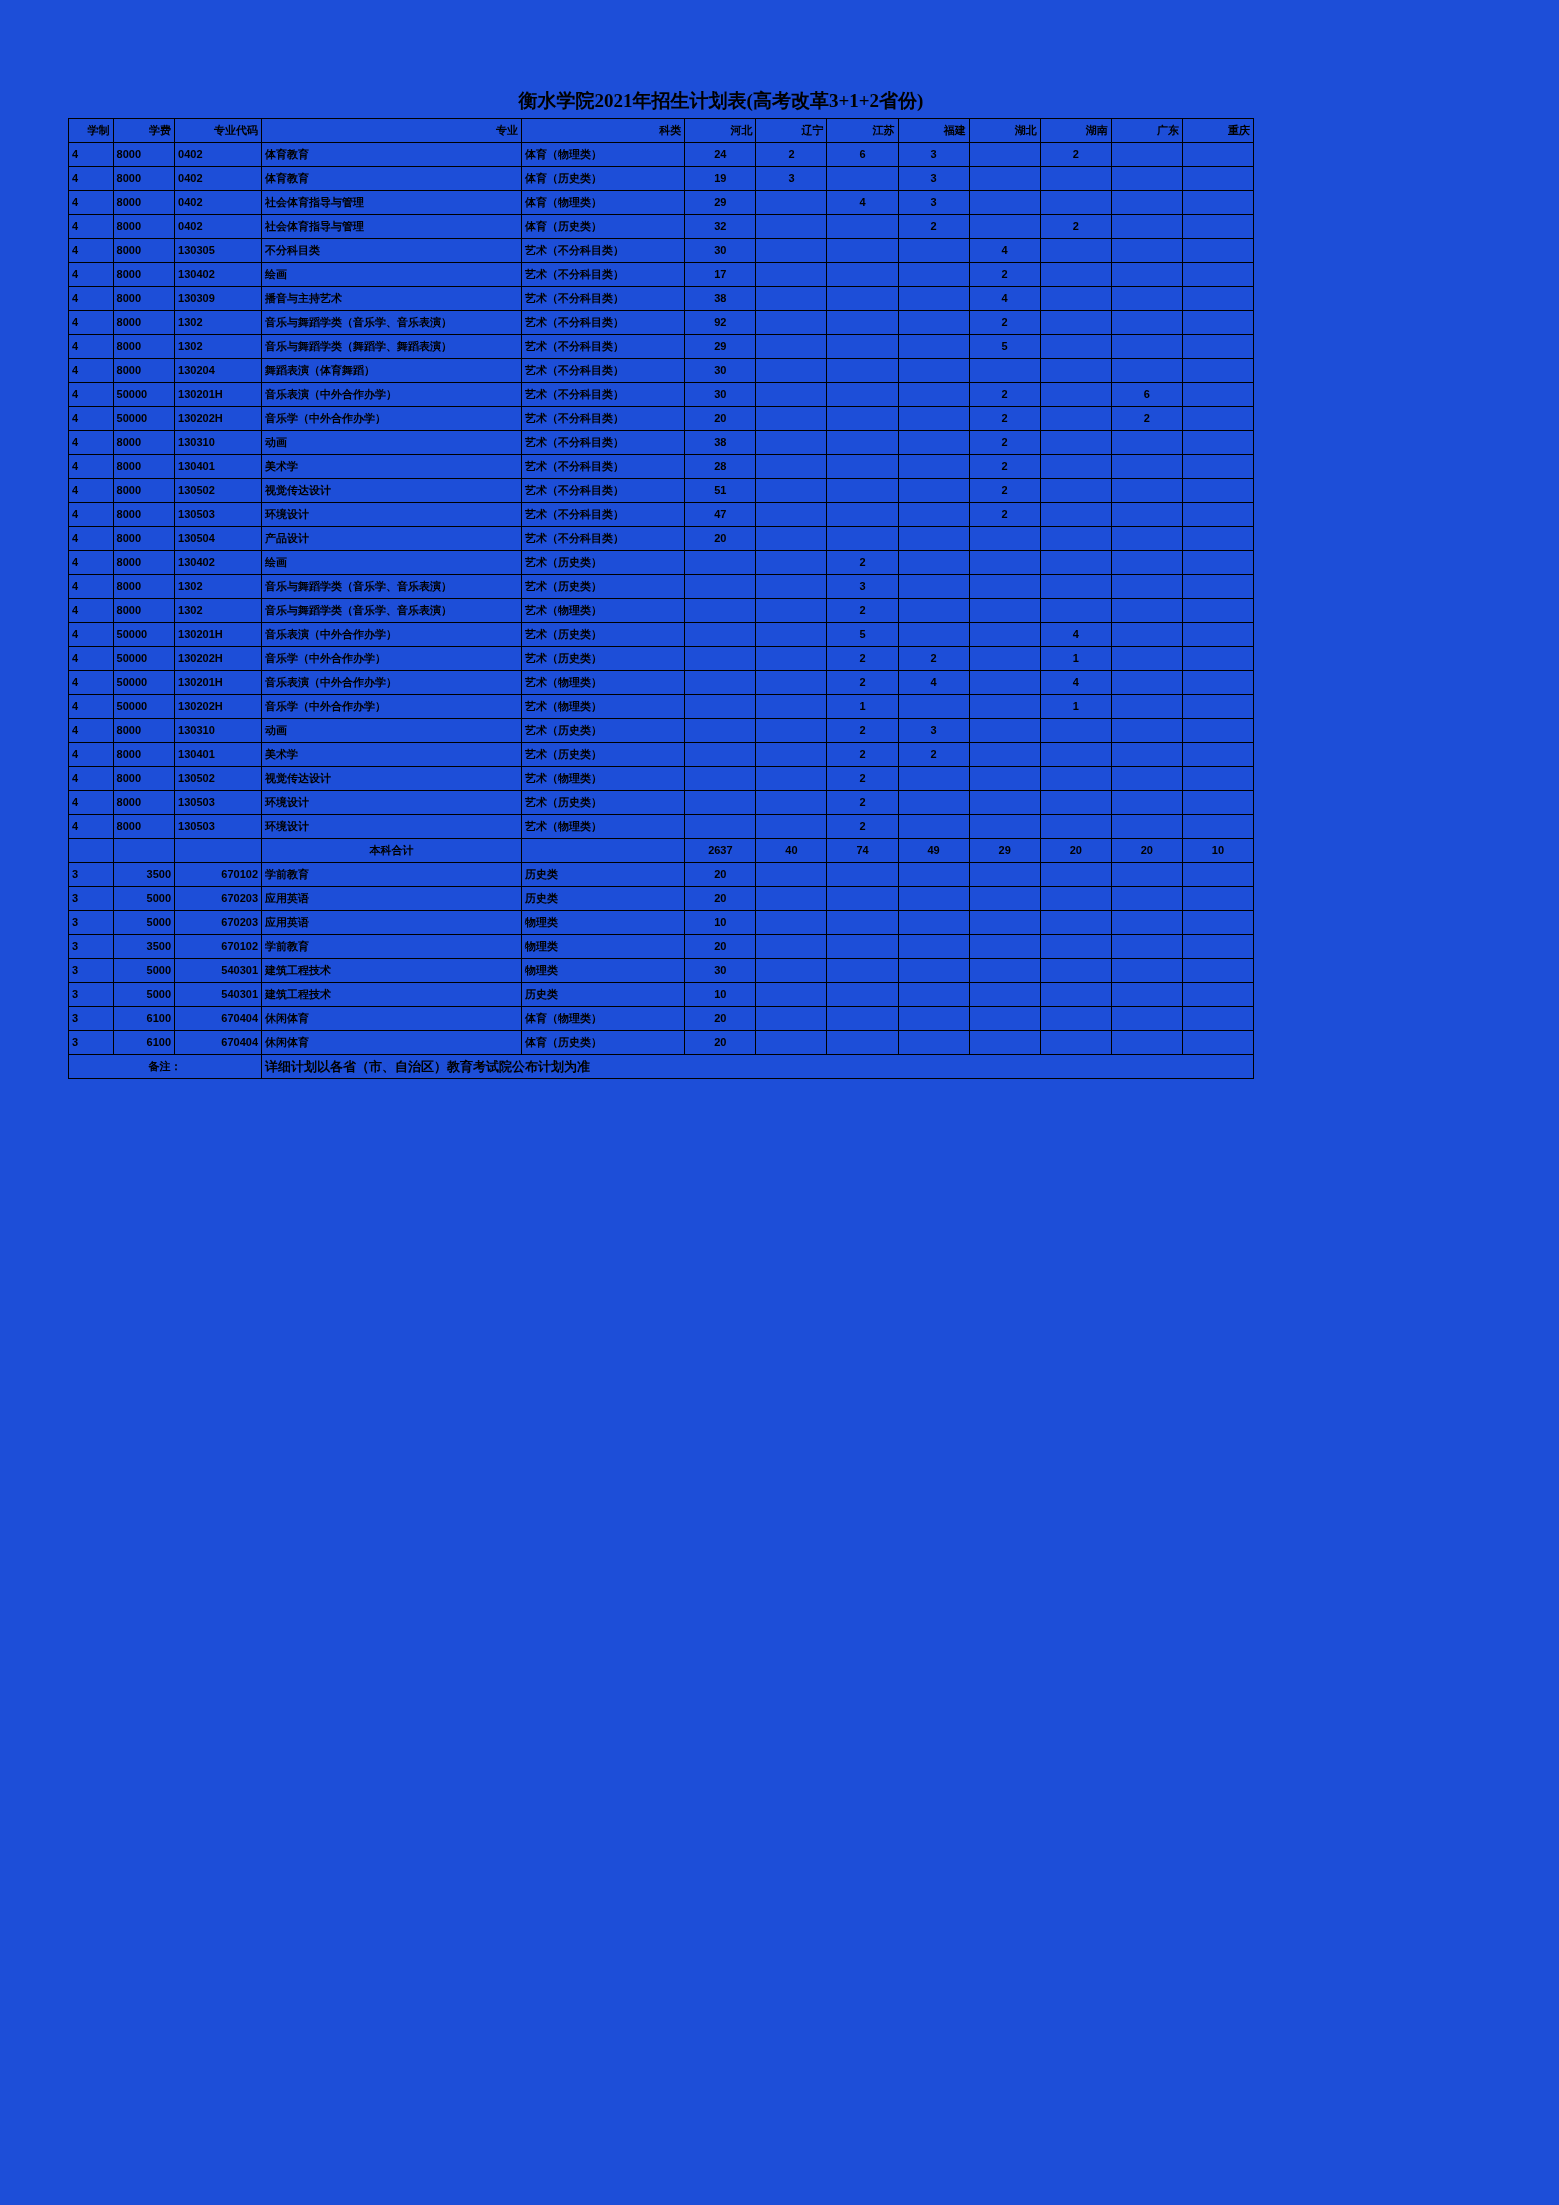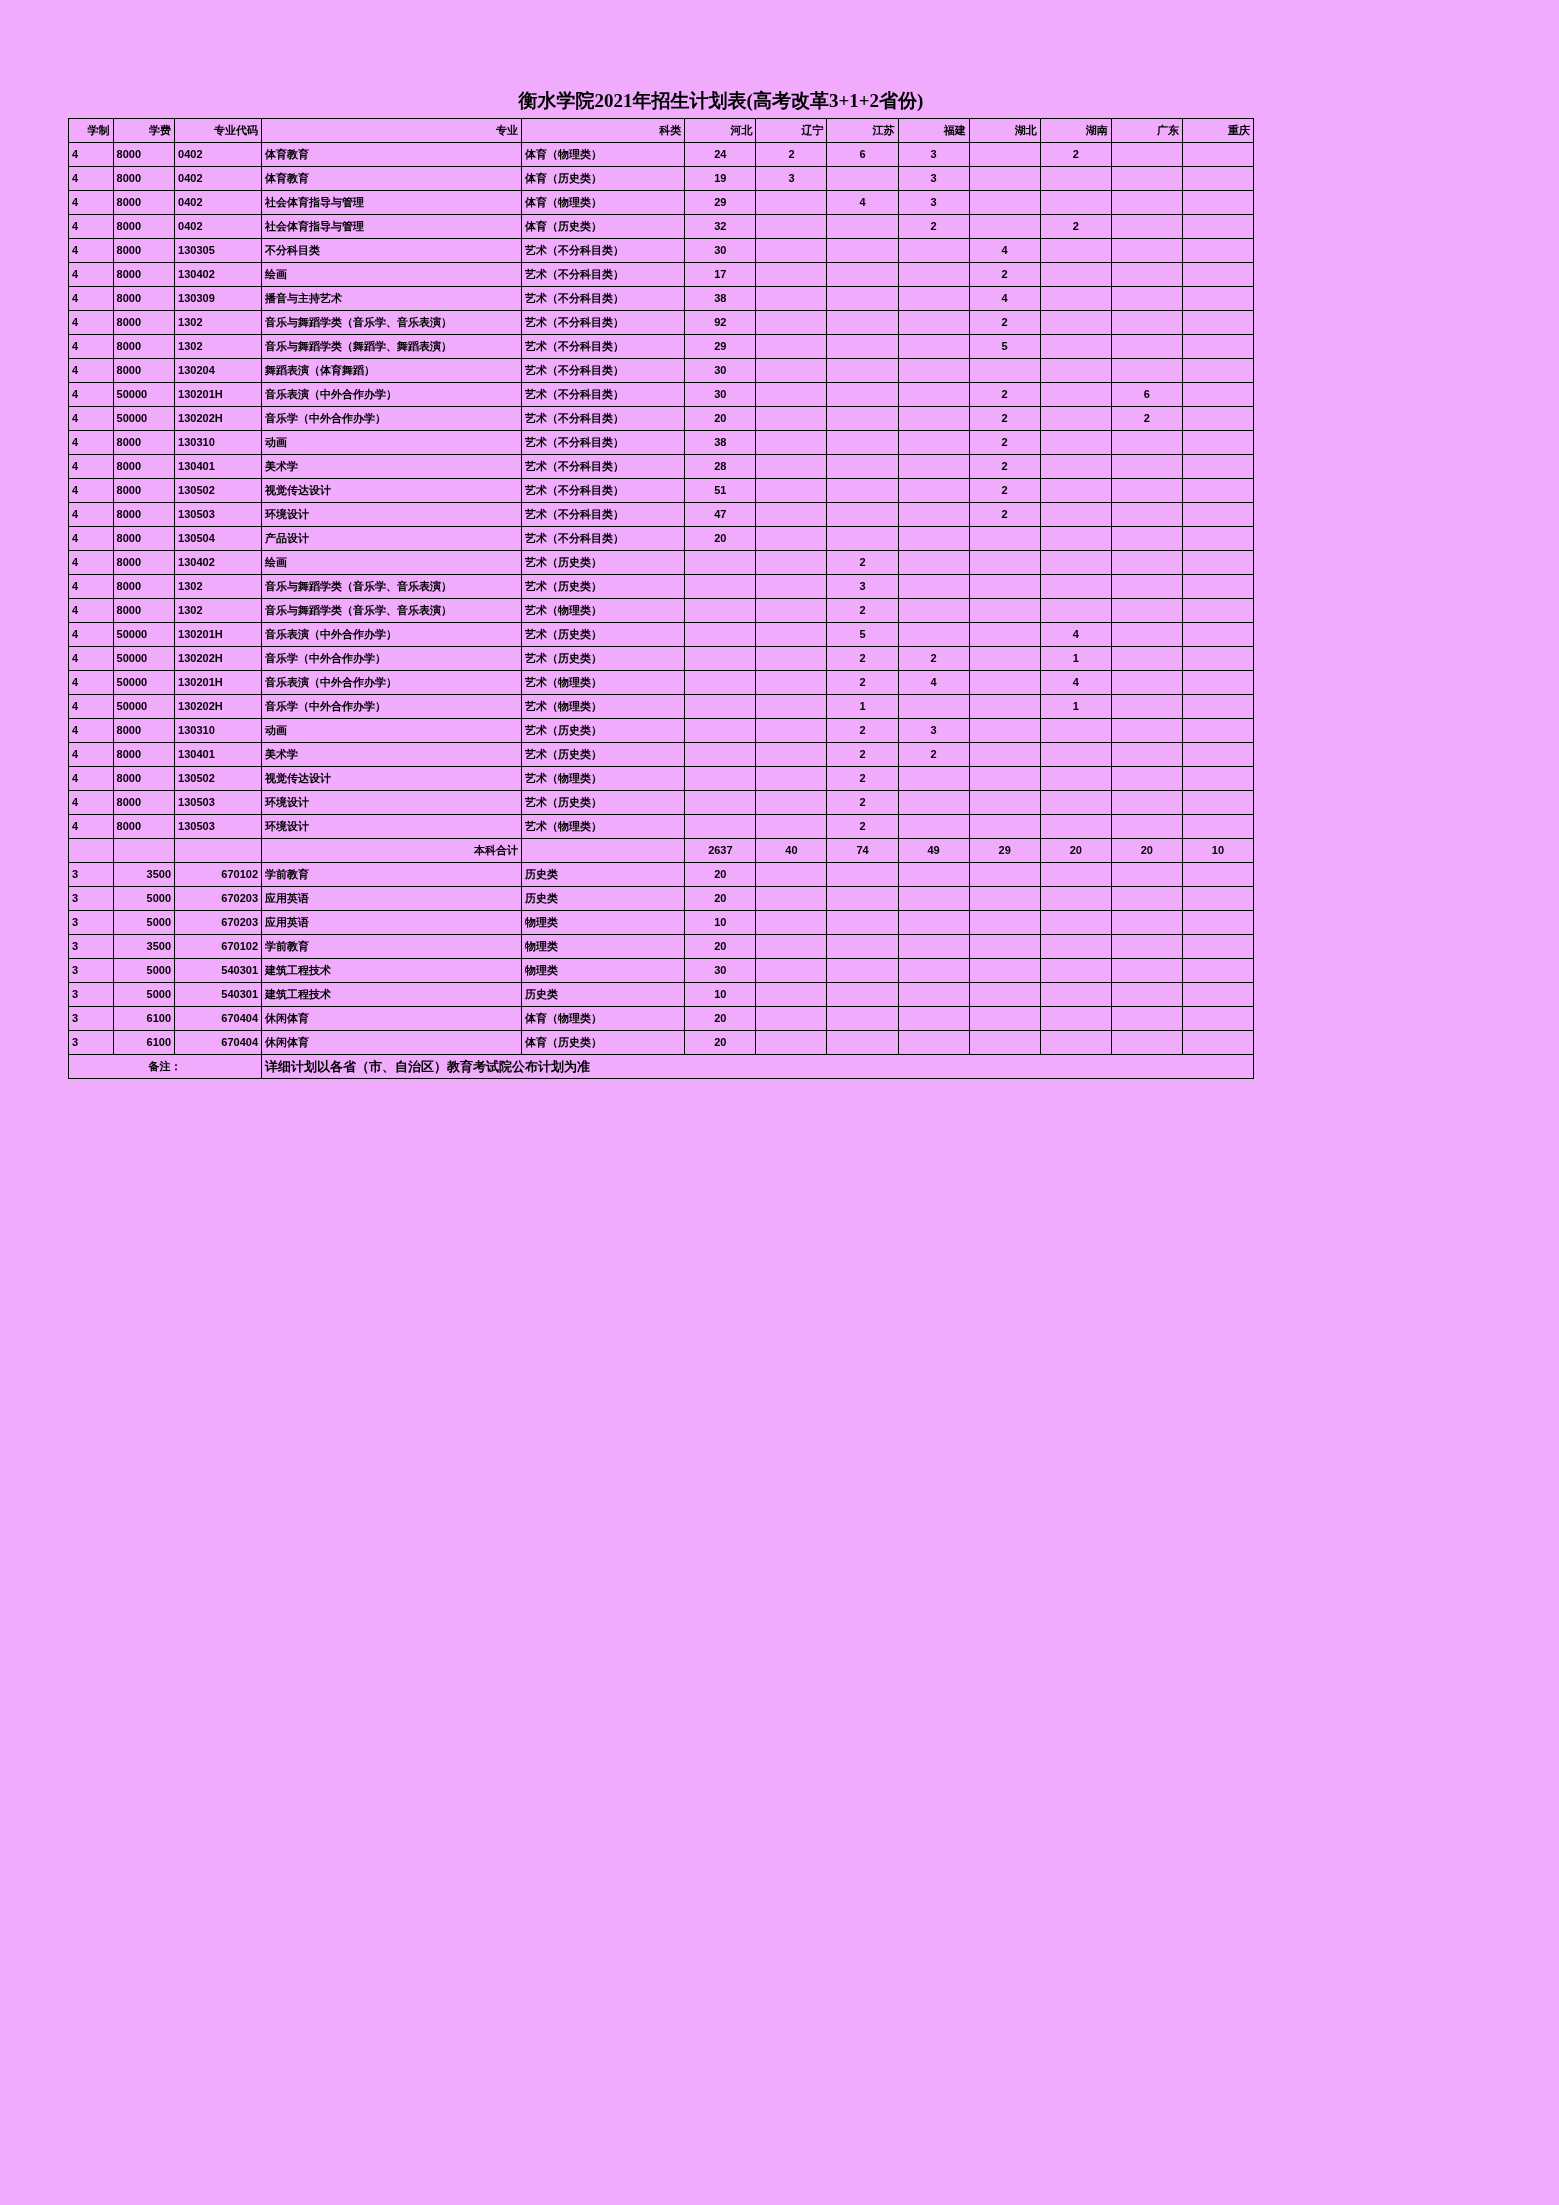--- a/index.html
+++ b/index.html
@@ -11,21 +11,21 @@
     width: 1559px;
     height: 2205px;
     font-family: "Liberation Sans", "DejaVu Sans", sans-serif;
     color: #000000;
     overflow: hidden;
   }
   .page {
     position: relative;
     width: 1559px;
     height: 2205px;
-    background: #f0abfc;
+    background: #1d4ed8;
   }
   .sheet {
     position: absolute;
     left: 68px;
     top: 88px;
     width: 1186px;
   }
   .doc-title {
     text-align: center;
     font-family: "Liberation Serif", "DejaVu Serif", serif;
@@ -78,21 +78,21 @@
     padding-right: 6px;
   }
   td.code-right {
     text-align: right;
     padding-right: 6px;
   }
   tr.subtotal td {
     text-align: center;
   }
   tr.subtotal td.left {
-    text-align: right;
+    text-align: center;
   }
   td.note-label {
     text-align: center;
     font-size: 11px;
   }
   td.note-text {
     font-size: 13px;
     font-family: Liberation Sans, sans-serif;
     font-weight: bold;
   }

